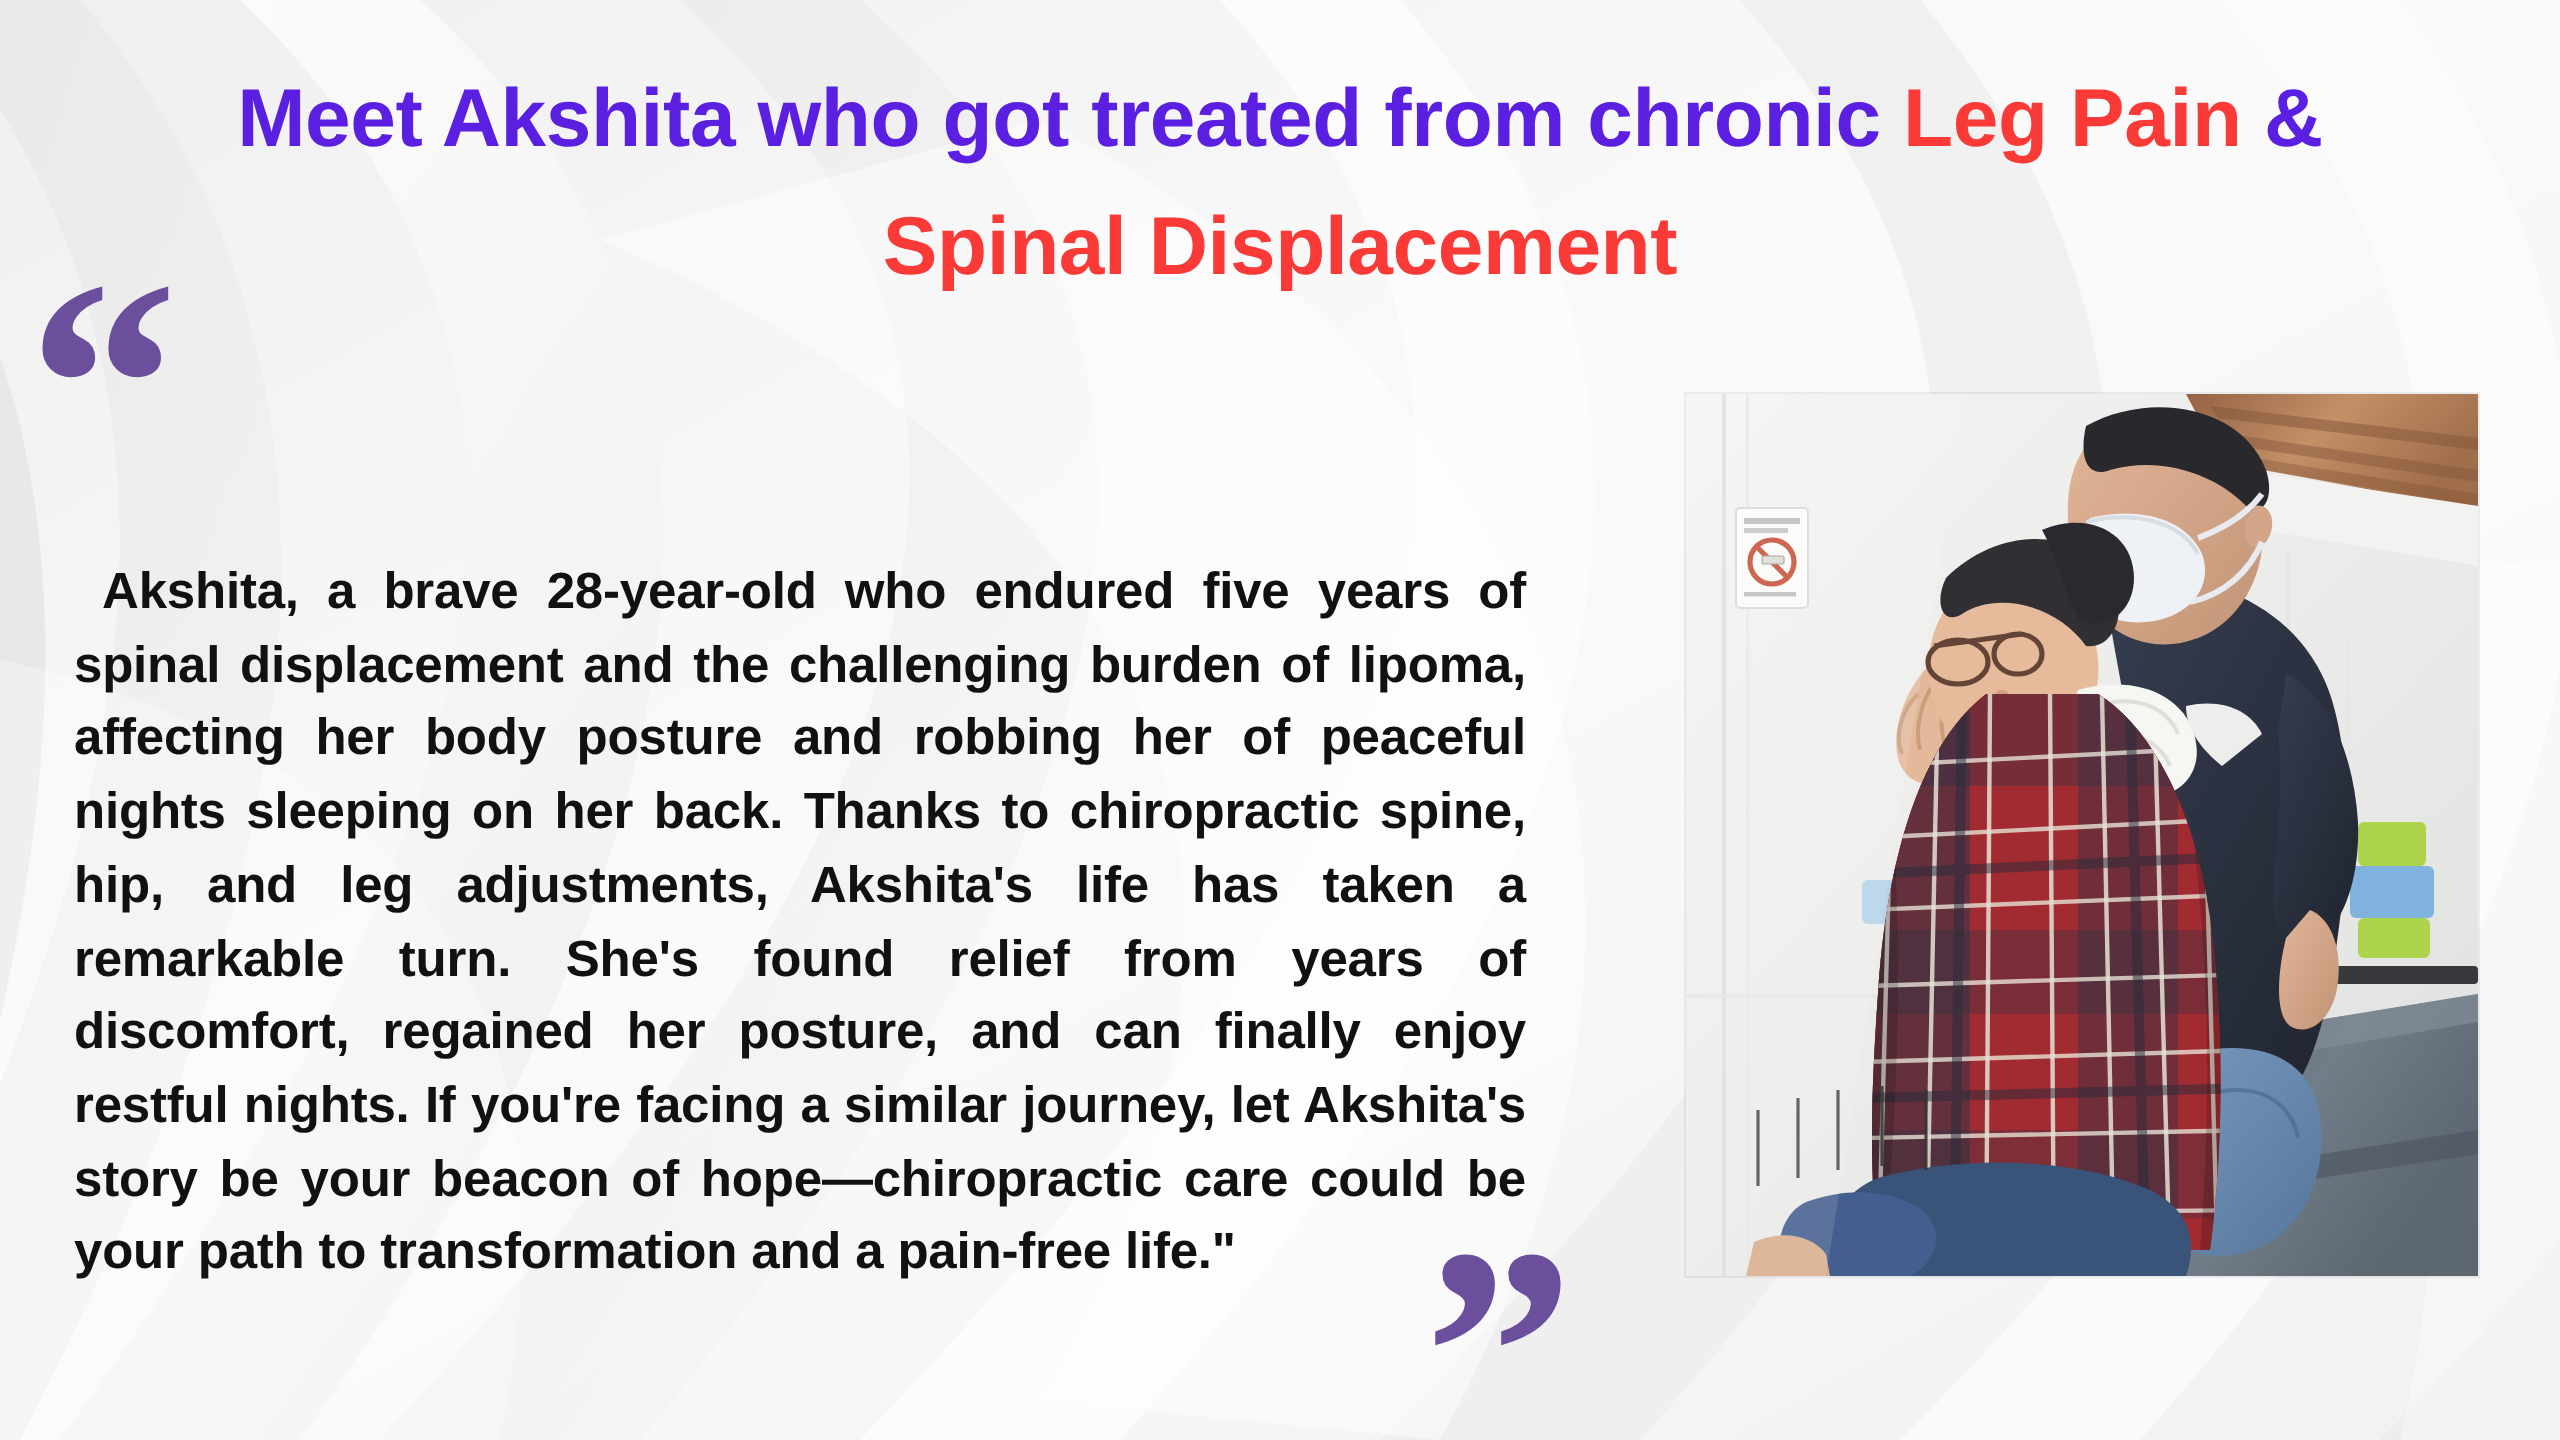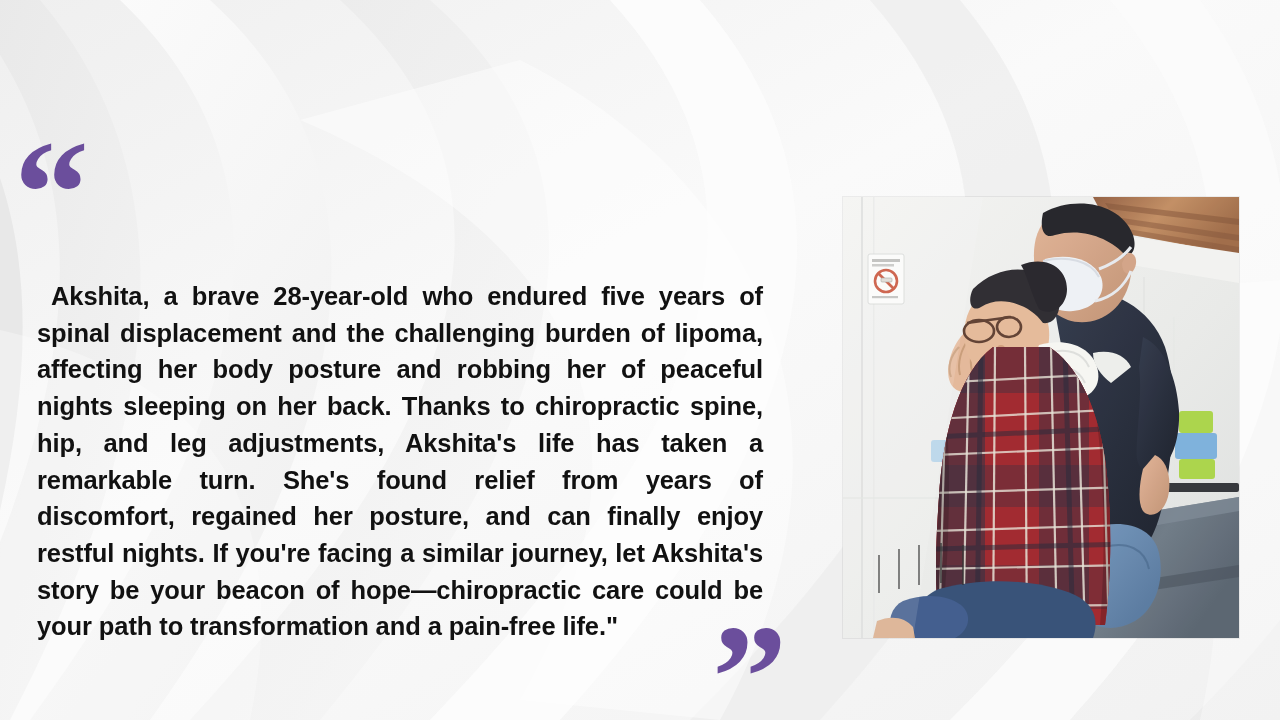--- a/index.html
+++ b/index.html
@@ -144,20 +144,24 @@
     <path d="M 700 0 C 900 230, 760 500, 560 720 L 430 720 C 660 480, 820 230, 610 0 Z" fill="#fcfcfc" opacity="0.95"></path>
     <path d="M 960 0 C 1160 240, 1010 510, 820 720 L 690 720 C 920 490, 1080 240, 870 0 Z" fill="#ededed" opacity="0.7"></path>
     <path d="M 1200 0 C 1380 250, 1250 520, 1070 720 L 950 720 C 1170 500, 1320 250, 1110 0 Z" fill="#fbfbfb" opacity="0.9"></path>
     <path d="M 1420 0 C 1560 260, 1460 530, 1300 720 L 1190 720 C 1400 510, 1520 260, 1330 0 Z" fill="#e9e9e9" opacity="0.6"></path>
 
     <path d="M 300 120 C 560 230, 680 420, 520 700 L 720 720 C 880 430, 760 180, 520 60 Z" fill="#ffffff" opacity="0.45"></path>
     <path d="M 0 330 C 180 370, 300 480, 250 720 L 0 720 Z" fill="#ffffff" opacity="0.3"></path>
     <path d="M 1020 300 C 1180 360, 1250 500, 1200 720 L 1280 720 L 1280 280 Z" fill="#ffffff" opacity="0.35"></path>
   </svg>
 
+  <div id="headline">
+    <span class="hl-purple">Meet Akshita who got treated from chronic </span><span class="hl-red">Leg Pain</span><span class="hl-purple"> &amp;</span>
+    <span class="hl-red">Spinal Displacement</span>
+  </div>
 
   <div id="quote-open">“</div>
 
   <div id="testimonial">
     <span class="body-indent"></span><span>Akshita, a brave 28-year-old who endured five years of spinal displacement and the challenging burden of lipoma, affecting her body posture and robbing her of peaceful nights sleeping on her back. Thanks to chiropractic spine, hip, and leg adjustments, Akshita's life has taken a remarkable turn. She's found relief from years of discomfort, regained her posture, and can finally enjoy restful nights. If you're facing a similar journey, let Akshita's story be your beacon of hope—chiropractic care could be your path to transformation and a pain-free life."</span>
   </div>
 
   <div id="quote-close">”</div>
 
   <div id="photo-frame">

